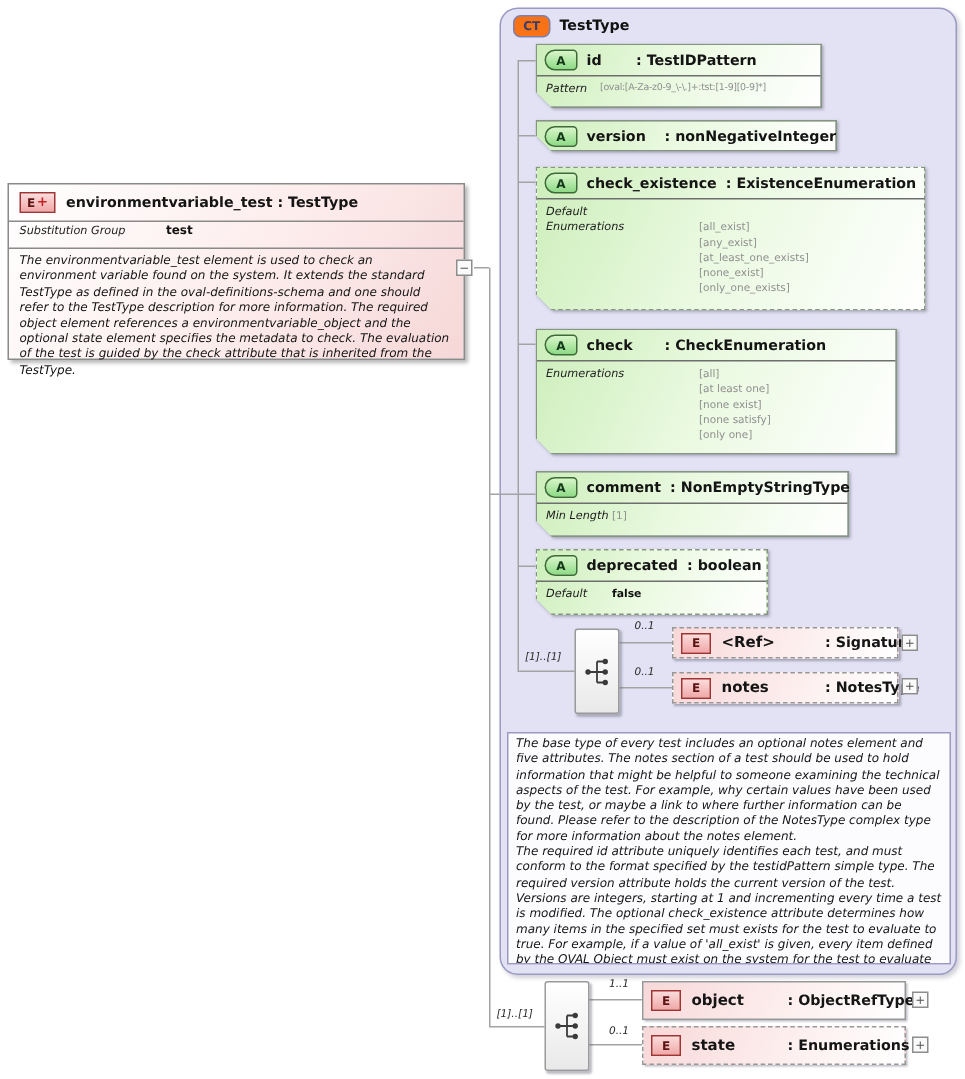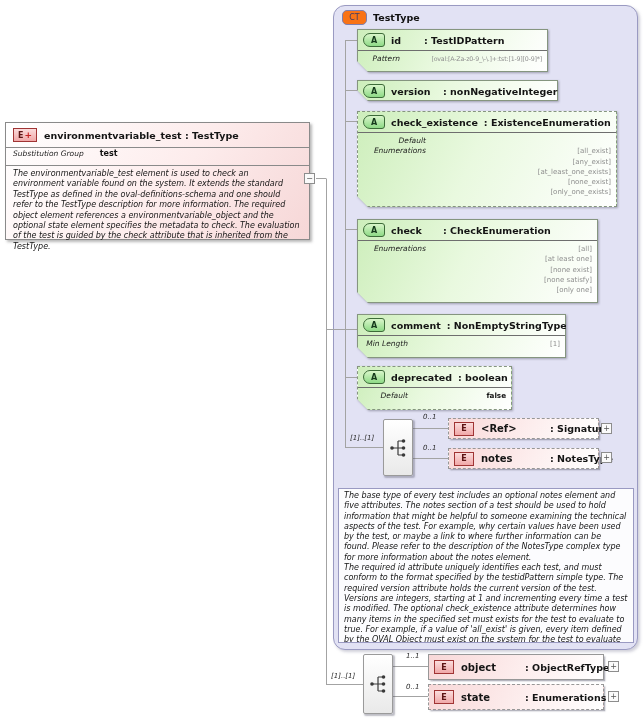--- a/index.html
+++ b/index.html
@@ -13,42 +13,42 @@
   
   .ct-frame {
     left:333px; top:5px; width:305px; height:645px;
     background:#e2e2f4; border:1px solid #9a9ac2; border-radius:12px;
     box-shadow:2px 2px 3px rgba(120,120,150,.35); box-sizing:border-box;
   }
   .ct-head { position:absolute; left:8px; top:4px; display:flex; align-items:center; gap:6px; }
   .ct-icon {
     width:23px; height:13px; display:flex; align-items:center; justify-content:center;
     background:#f97316; border:1.5px solid #7f7fae; border-radius:5px;
-    font-size:8px; font-weight:normal; color:#3c3c66;
+    font-size:8px; font-weight:bold; color:#3c3c66;
   }
   .ct-title { font-size:9.5px; font-weight:bold; color:#111; }
 
   
   .shadow { position:absolute; filter:drop-shadow(1.5px 1.5px 1px rgba(90,90,110,.5)); }
   .attr-shape {
     width:100%; height:100%; box-sizing:border-box;
     background:linear-gradient(115deg,#cdeebb 0%,#e9f9df 45%,#ffffff 100%);
     border:1px solid #85957f;
     clip-path:polygon(0 0, 100% 0, 100% 100%, 11px 100%, 0 calc(100% - 11px));
   }
   .attr-shape.optional { border-style:dashed; }
   .attr-head { display:flex; align-items:center; gap:6px; height:20px; padding:0 5px; }
   .attr-shape.has-body .attr-head { border-bottom:1px solid #6e6e6e; }
   .a-icon {
     width:20px; height:12px; flex:0 0 auto; display:flex; align-items:center; justify-content:center;
     background:linear-gradient(180deg,#d9f6ca,#8eda86); border:1px solid #3c6b38;
     border-radius:7px 3px 3px 7px; font-size:8px; font-weight:bold; color:#14381a;
   }
   .attr-name, .attr-type { font-size:9.5px; font-weight:bold; color:#141414; white-space:nowrap; }
-  .attr-body { padding:3px 5px 2px 6px;text-align:right; }
+  .attr-body { padding:3px 5px 2px 6px; }
   .facet-row { display:grid; grid-template-columns:var(--lc,60px) 1fr; align-items:start; }
   .facet-label { font-style:italic; font-size:7.5px; color:#1c1c1c; line-height:10.3px; }
   .facet-value { font-size:7px; color:#8f8f8f; line-height:10.3px; white-space:nowrap; }
   .facet-value.bold { color:#111; font-weight:bold; font-size:7.2px; }
   .facet-value.tight { font-size:6.3px; letter-spacing:-0.2px; }
   .enum-line { display:block;padding-left:40px; }
 
   
   .elem-box {
     position:absolute; box-sizing:border-box; display:flex; align-items:center; gap:7px; padding:0 5px;
@@ -73,21 +73,21 @@
   .ge-head { display:flex; align-items:center; gap:7px; height:24px; padding:0 7px; border-bottom:1px solid #8a8a8a; }
   .ep-icon {
     width:22px; height:12px; display:flex; align-items:center; justify-content:center; gap:1px;
     background:linear-gradient(180deg,#fbdcdc,#f0a8a8); border:1px solid #a03434;
     font-size:8px; font-weight:bold; color:#5c1414;
   }
   .ep-icon .plus { color:#c42222; font-size:9px; line-height:9px; }
   .ge-title { font-size:9.5px; font-weight:bold; color:#141414; white-space:nowrap; }
   .ge-subst { display:flex; align-items:baseline; height:16px; padding:1px 7px 0 7px; border-bottom:1px solid #8a8a8a; }
   .ge-subst .lbl { font-style:italic; font-size:7.5px; color:#1c1c1c; }
-  .ge-subst .val { font-size:8px; font-weight:bold; color:#111; margin-left:16px; }
+  .ge-subst .val { font-size:8px; font-weight:bold; color:#111; margin-left:27px; }
   .ge-doc { padding:3px 7px; font-style:italic; font-size:8px; line-height:10.4px; color:#141414; }
 
   
   .comp-box {
     position:absolute; box-sizing:border-box; display:flex; align-items:center; justify-content:center;
     background:linear-gradient(180deg,#ffffff,#e9e9e9); border:1px solid #9a9a9a; border-radius:2px;
     box-shadow:1.5px 1.5px 1.5px rgba(90,90,110,.4);
   }
 
   

